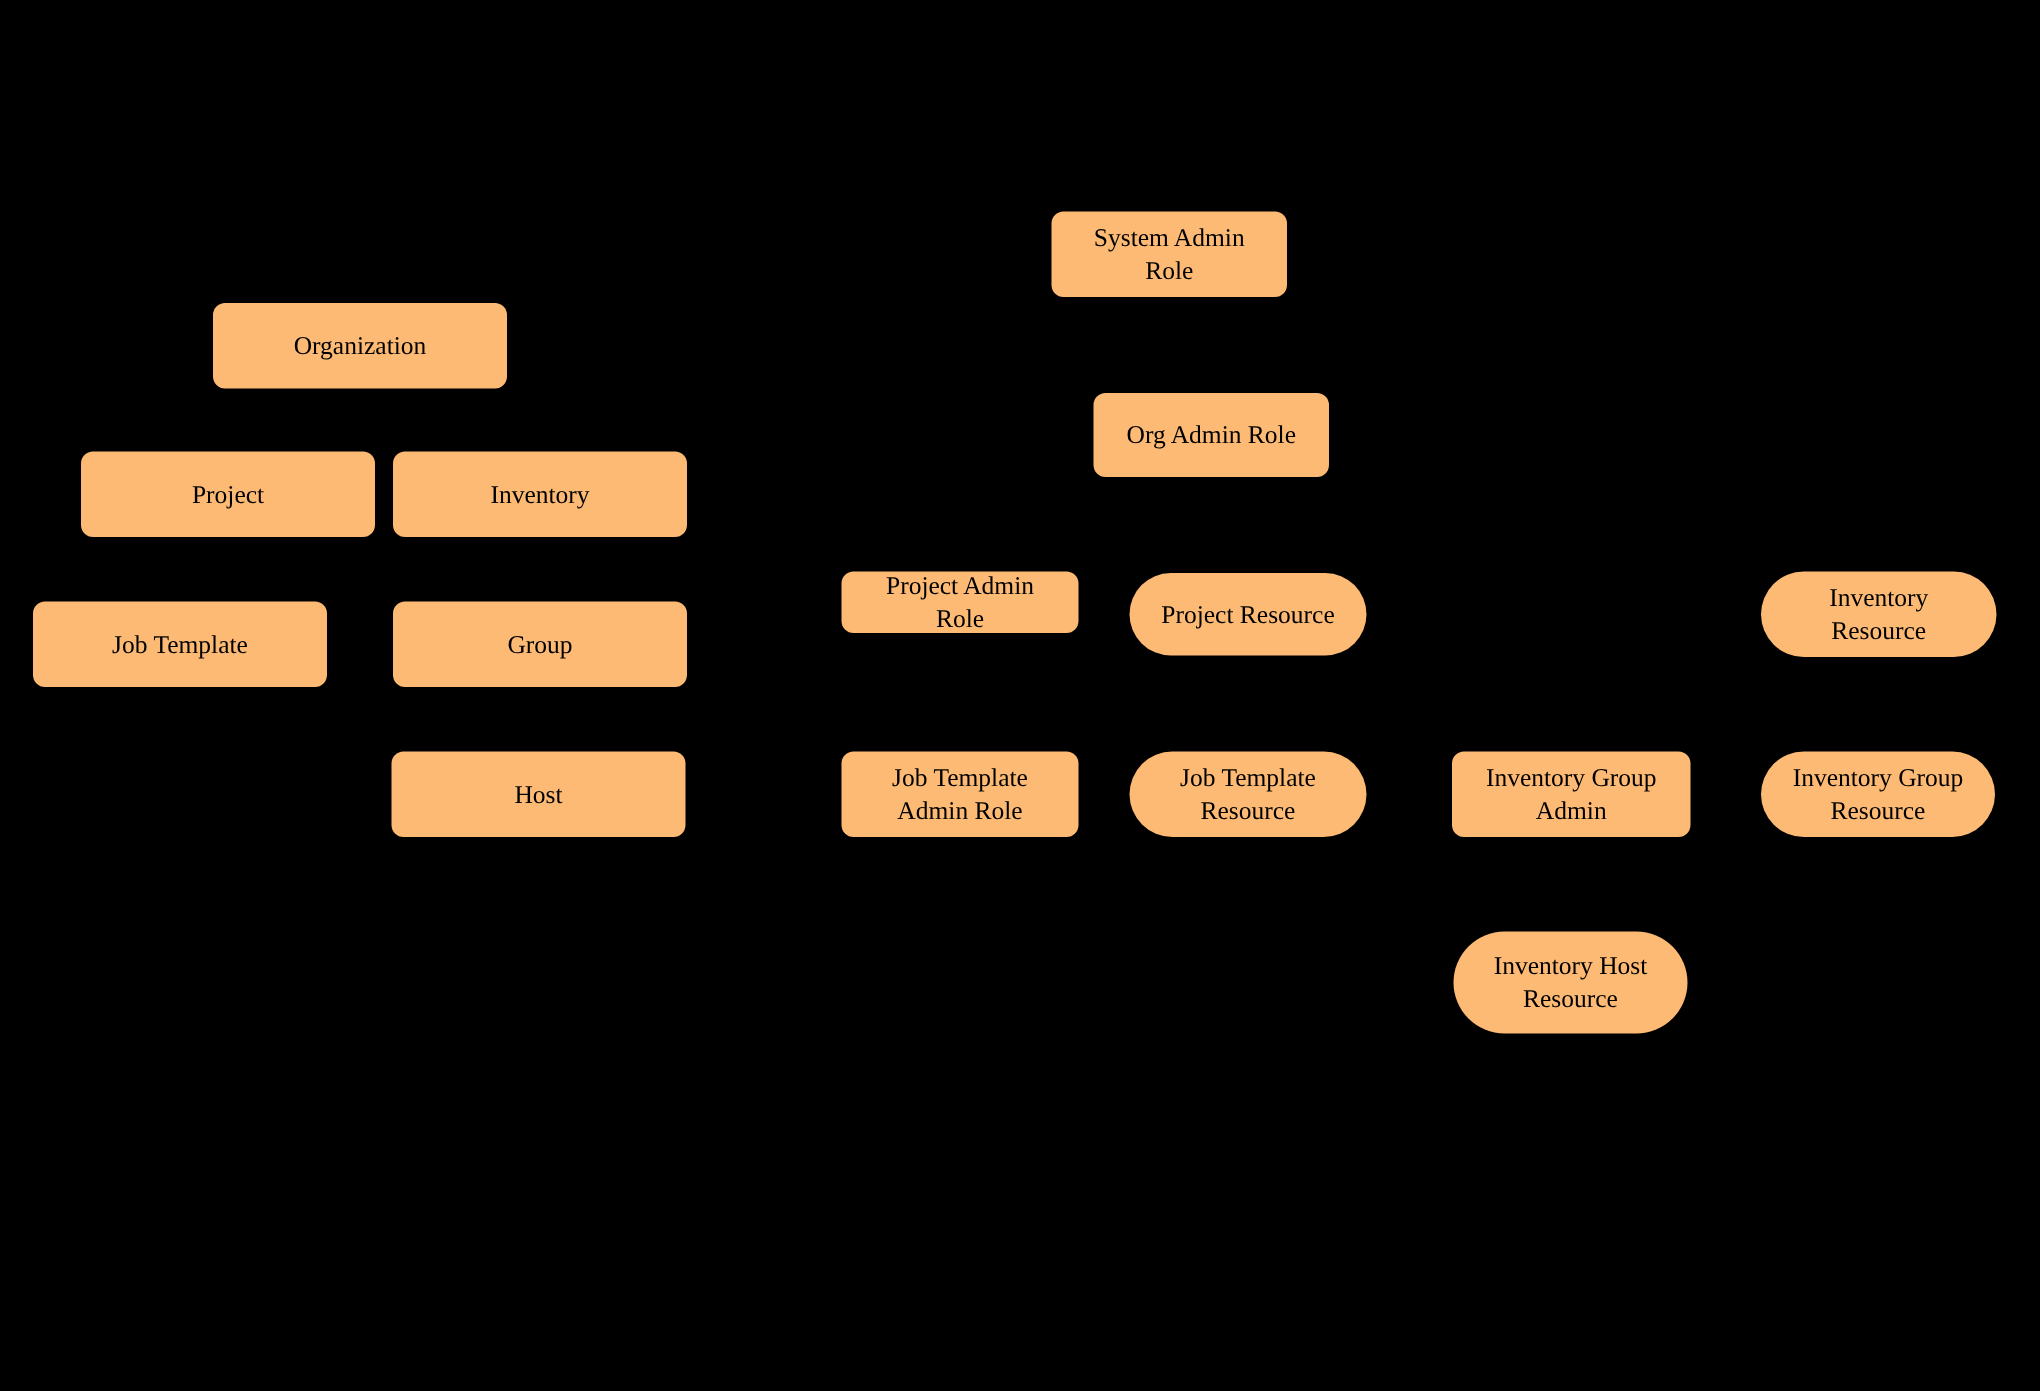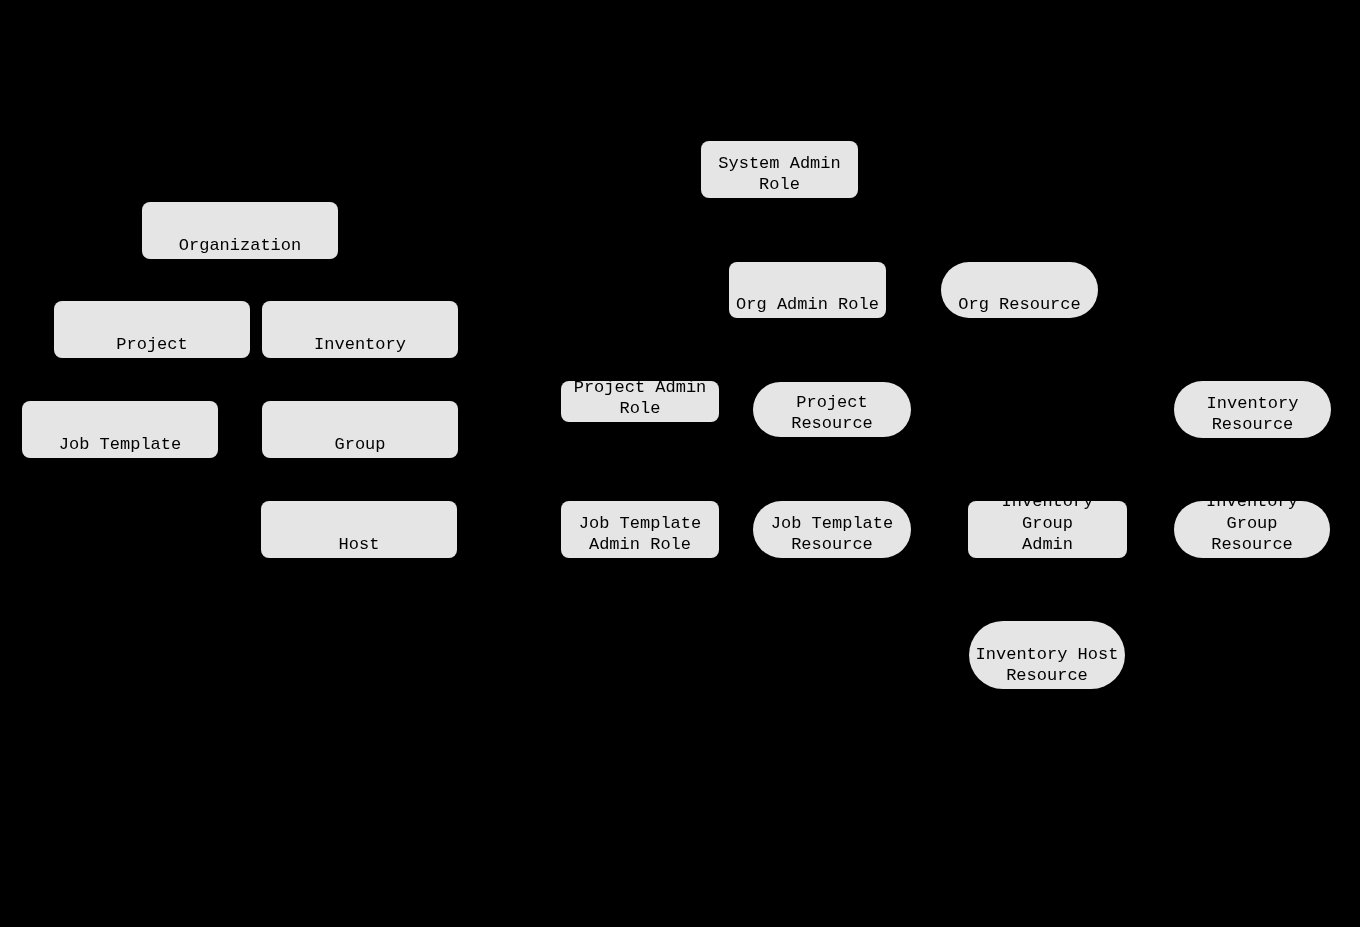--- a/index.html
+++ b/index.html
@@ -10,26 +10,26 @@
   .canvas {
     position: relative;
     width: 1360px;
     height: 927px;
     background: #000000;
     overflow: hidden;
   }
   .node {
     position: absolute;
     display: flex;
-    align-items: flex-end;
+    align-items: center;
     justify-content: center;
     box-sizing: border-box;
-    background: #e5e5e5;
+    background: #fdba74;
     color: #000000;
-    font-family: Liberation Mono, monospace;
+    font-family: Liberation Serif, serif;
     font-size: 17px;
     line-height: 1.28;
     text-align: center;
     white-space: pre-line;
     border-radius: 8px;
     padding: 2px 6px;
   }
   .node.stadium {
     border-radius: 999px;
   }
@@ -40,21 +40,20 @@
 <div class="canvas">
     <div class="node" style="left: 142px; top: 202px; width: 196px; height: 57px;"><span>Organization</span></div>
     <div class="node" style="left: 22px; top: 301px; width: 196px; height: 57px; margin-left: 32px;"><span>Project</span></div>
     <div class="node" style="left: 262px; top: 301px; width: 196px; height: 57px;"><span>Inventory</span></div>
     <div class="node" style="left: 22px; top: 401px; width: 196px; height: 57px;"><span>Job Template</span></div>
     <div class="node" style="left: 262px; top: 401px; width: 196px; height: 57px;"><span>Group</span></div>
     <div class="node" style="left: 261px; top: 501px; width: 196px; height: 57px;"><span>Host</span></div>
     <div class="node" style="left: 701px; top: 141px; width: 157px; height: 57px;"><span>System Admin
 Role</span></div>
     <div class="node" style="left: 701px; top: 262px; width: 157px; height: 56px; margin-left: 28px;"><span>Org Admin Role</span></div>
-    <div class="node stadium" style="left: 941px; top: 262px; width: 157px; height: 56px;"><span>Org Resource</span></div>
     <div class="node" style="left: 561px; top: 381px; width: 158px; height: 41px;"><span>Project Admin
 Role</span></div>
     <div class="node stadium" style="left: 753px; top: 382px; width: 158px; height: 55px;"><span>Project Resource</span></div>
     <div class="node stadium" style="left: 1174px; top: 381px; width: 157px; height: 57px;"><span>Inventory
 Resource</span></div>
     <div class="node" style="left: 561px; top: 501px; width: 158px; height: 57px;"><span>Job Template
 Admin Role</span></div>
     <div class="node stadium" style="left: 753px; top: 501px; width: 158px; height: 57px;"><span>Job Template
 Resource</span></div>
     <div class="node" style="left: 968px; top: 501px; width: 159px; height: 57px;"><span>Inventory Group

